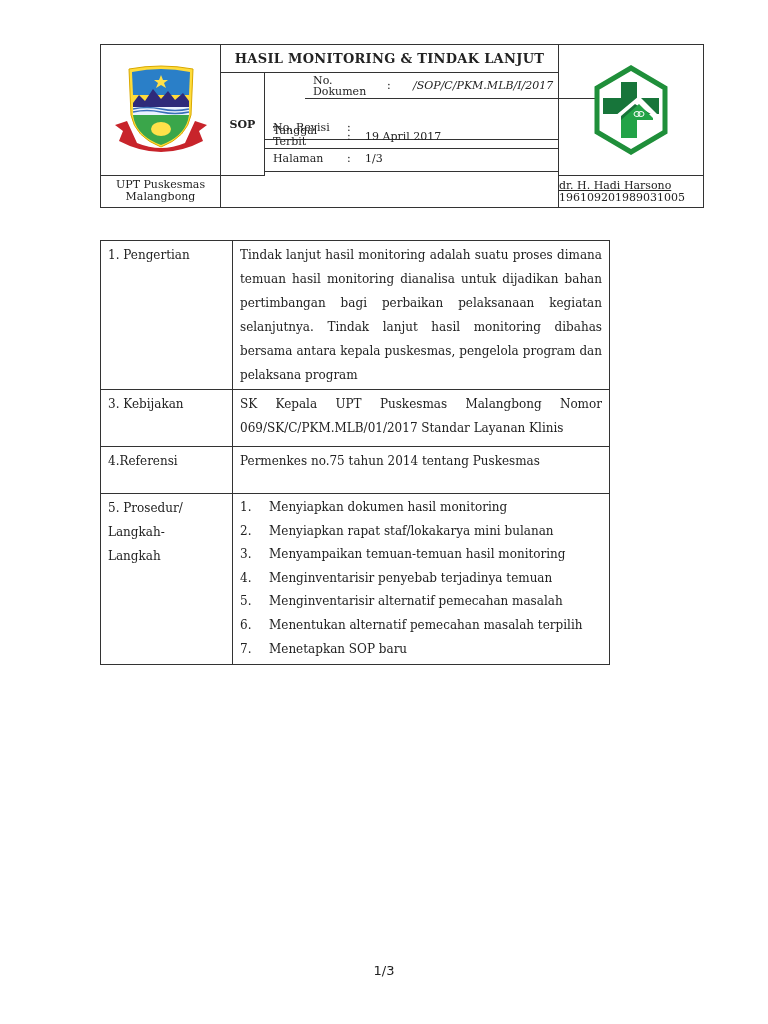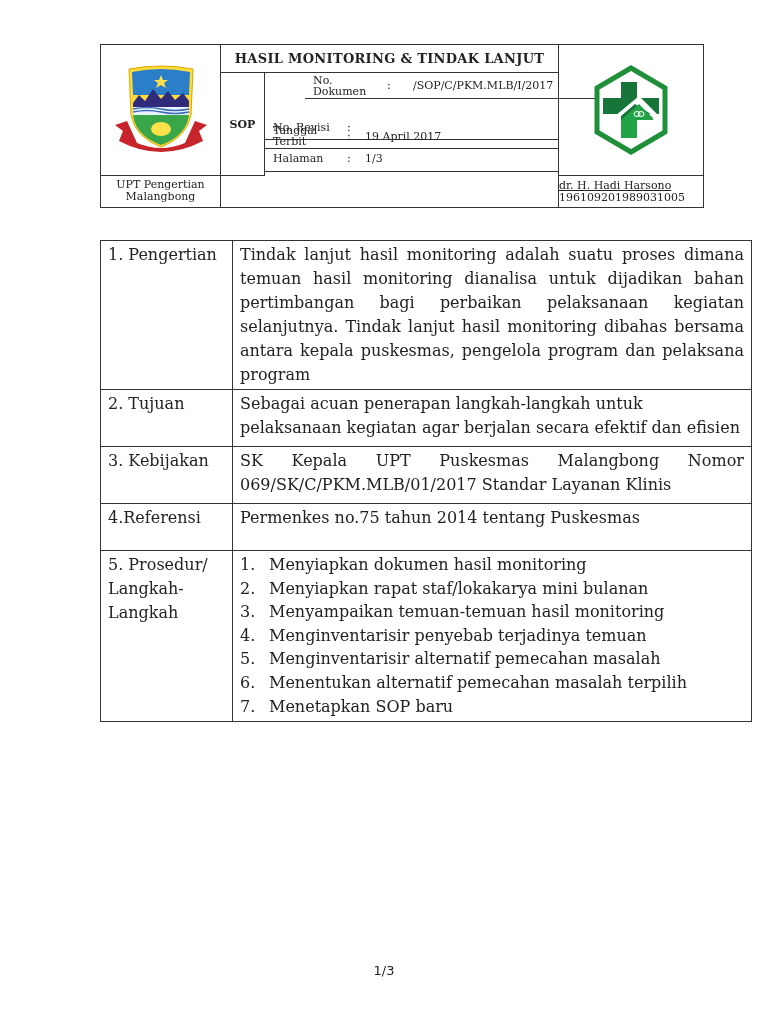--- a/index.html
+++ b/index.html
@@ -12,21 +12,21 @@
     .meta-row { left: 164px; width: 293px; border-bottom: 1px solid #333; font-size: 11px; display: flex; align-items: center; }
     .meta-row .lbl { width: 82px; padding-left: 8px; line-height: 11px; box-sizing: border-box; }
     .meta-row .colon { width: 18px; }
     .meta-row .val { flex: 1; }
     .right-logo-cell { left: 457px; top: 0; width: 145px; height: 131px; border-left: 1px solid #333; border-bottom: 1px solid #333; display: flex; align-items: center; justify-content: center; }
     .upt-cell { left: 0; top: 131px; width: 120px; height: 31px; border-right: 1px solid #333; font-size: 11px; text-align: center; line-height: 12px; padding-top: 3px; }
     .mid-empty { left: 120px; top: 131px; width: 337px; height: 31px; }
     .sign-cell { left: 457px; top: 131px; width: 145px; height: 31px; border-left: 1px solid #333; font-size: 11px; line-height: 12px; padding-top: 4px; }
     .sign-cell .name { text-decoration: underline; }
 
-    .content { position: absolute; left: 100px; top: 240px; width: 652px; border: 1px solid #333; border-collapse: collapse; font-size: 16px; }
+    .content { position: absolute; left: 100px; top: 240px; width: 510px; border: 1px solid #333; border-collapse: collapse; font-size: 12px; }
     .content td { border: 1px solid #333; vertical-align: top; padding: 2px 7px; line-height: 24px; }
     .content td.label { width: 117px; }
     .content td.body { text-align: justify; }
     .kb-line1 { display: flex; justify-content: space-between; }
     ol.steps { margin: 0; padding: 0; list-style: none; }
     ol.steps li { display: flex; line-height: 23.6px; }
     ol.steps li .num { width: 29px; }
     .footer { position: absolute; left: 0; width: 768px; top: 963px; text-align: center; font-size: 13px; font-family: "DejaVu Sans", sans-serif; }
   </style>
 </head>
@@ -48,21 +48,21 @@
     </svg>
   </div>
 
   <div class="cell title-cell">HASIL MONITORING &amp; TINDAK LANJUT</div>
 
   <div class="cell sop-cell">SOP</div>
 
   <div class="cell meta-row" style="top:28px;height:26px;margin-left:40px;">
     <span class="lbl">No. Dokumen</span>
     <span class="colon">:</span>
-    <span class="val" style="padding-left:8px;">/SOP/C/PKM.MLB/I/2017</span>
+    <span class="val" style="padding-left:8px;font-style:italic;">/SOP/C/PKM.MLB/I/2017</span>
   </div>
   <div class="cell meta-row" style="top:54px;height:25px;margin-top:16px;">
     <span class="lbl">No. Revisi</span>
     <span class="colon">:</span>
     <span class="val"></span>
   </div>
   <div class="cell meta-row" style="top:79px;height:25px;">
     <span class="lbl">Tanggal Terbit</span>
     <span class="colon">:</span>
     <span class="val">19 April 2017</span>
@@ -79,39 +79,35 @@
       <rect x="30" y="18" width="16" height="56" fill="#17753a"></rect>
       <rect x="12" y="34" width="56" height="16" fill="#17753a"></rect>
       <polygon points="24,52 48,32 66,50 66,54 44,40 30,52" fill="#ffffff"></polygon>
       <polygon points="30,56 48,40 62,54 62,56 46,56 46,74 30,74" fill="#22a347"></polygon>
       <ellipse cx="46" cy="50" rx="3" ry="2.5" fill="none" stroke="#ffffff" stroke-width="1"></ellipse>
       <ellipse cx="50" cy="50" rx="3" ry="2.5" fill="none" stroke="#ffffff" stroke-width="1"></ellipse>
     </svg>
   </div>
 
   <div class="cell upt-cell">
-    <div>UPT Pengertian</div>
+    <div>UPT Puskesmas</div>
     <div>Malangbong</div>
   </div>
   <div class="cell mid-empty"></div>
   <div class="cell sign-cell">
     <div class="name">dr. H. Hadi Harsono</div>
     <div>196109201989031005</div>
   </div>
 </div>
 
 <table class="content">
   <tbody>
       <tr style="height:129px;">
     <td class="label">1. Pengertian</td>
     <td class="body">Tindak lanjut hasil monitoring adalah suatu proses dimana temuan hasil monitoring dianalisa untuk dijadikan bahan pertimbangan bagi perbaikan pelaksanaan kegiatan selanjutnya. Tindak lanjut hasil monitoring dibahas bersama antara kepala puskesmas, pengelola program dan pelaksana program</td>
-  </tr>
-  <tr style="height:57px;">
-    <td class="label">2. Tujuan</td>
-    <td class="body" style="text-align:left;">Sebagai acuan penerapan langkah-langkah untuk pelaksanaan kegiatan agar berjalan secara efektif dan efisien</td>
   </tr>
   <tr style="height:57px;">
     <td class="label">3. Kebijakan</td>
     <td class="body">
       <div class="kb-line1">
         <span>SK</span>
         <span>Kepala</span>
         <span>UPT</span>
         <span>Puskesmas</span>
         <span>Malangbong</span>

